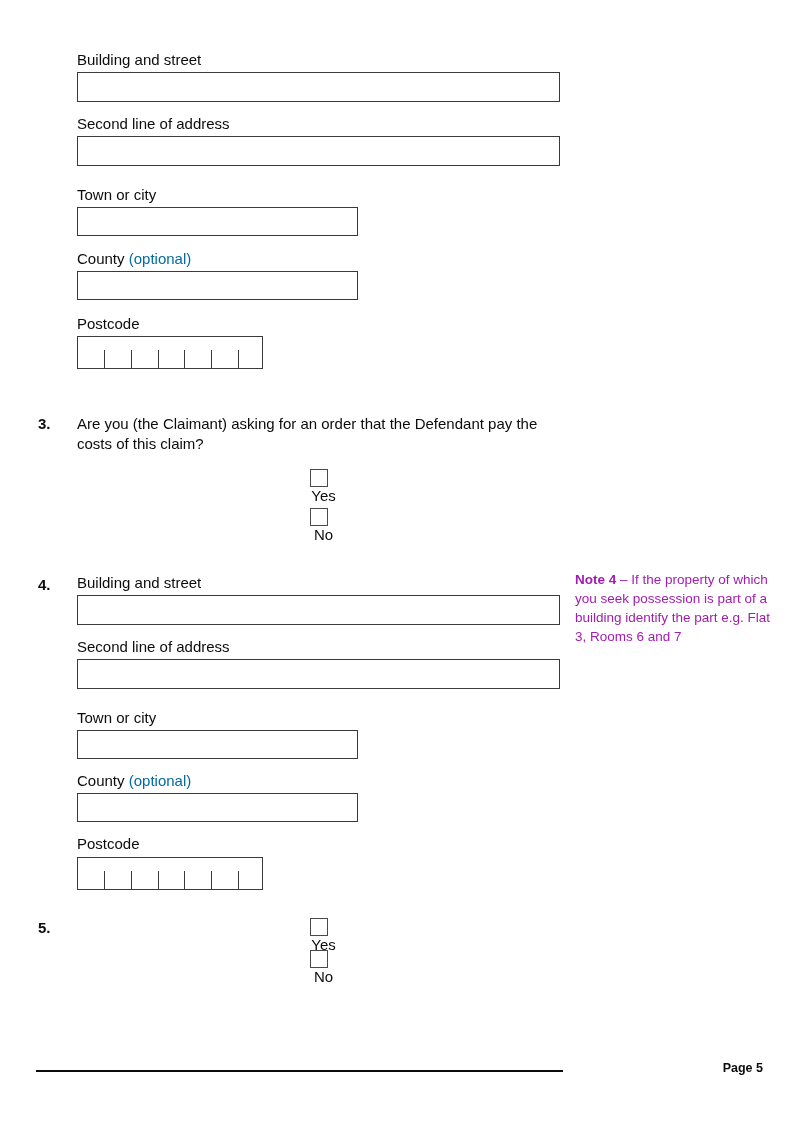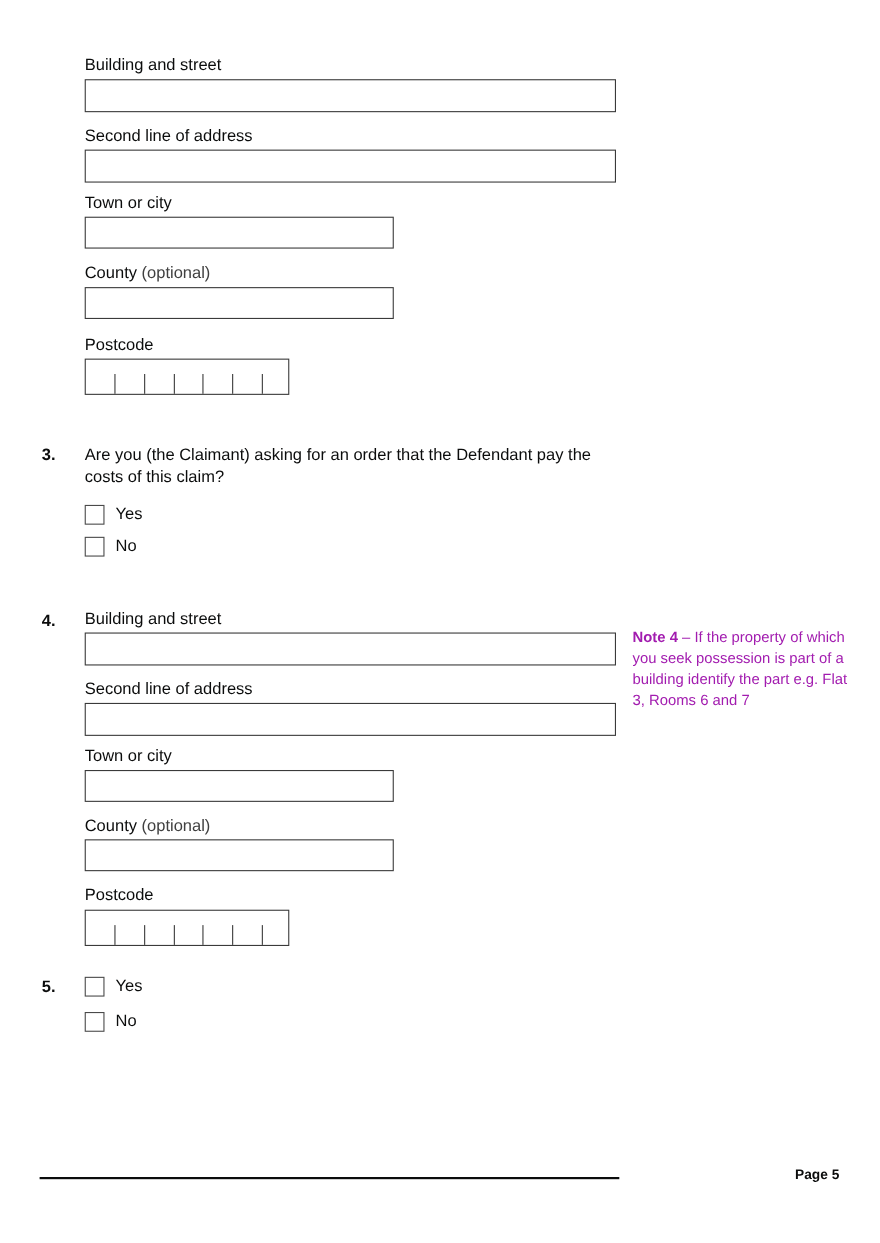--- a/index.html
+++ b/index.html
@@ -15,21 +15,21 @@
   }
   .content {
     position:absolute; left:77px; top:38px; width:483px;
   }
   .section-heading {
     font-weight:700; font-size:15.5px; line-height:16px;
   }
   .field-label {
     font-size:15px; line-height:16px; color:#0b0c0c;
   }
-  .optional { color:#404040; }
+  .optional { color:#0369a1; }
   .txt-input {
     display:block;
     border:1px solid #3a3a3a;
     background:#fff;
     font-family:inherit; font-size:15px; color:#0b0c0c;
     padding:0 6px;
     border-radius:0;
     outline:none;
   }
   .txt-input.wide  { width:483px; height:30px; }
@@ -42,21 +42,21 @@
   }
   .postcode-box .tick {
     position:absolute; bottom:0; width:1px; height:18px; background:#3a3a3a;
   }
   .question { position:relative; }
   .q-number {
     position:absolute; left:-39px; top:0;
     font-weight:700; font-size:15px; line-height:20px;
   }
   .q-text { font-size:15px; line-height:20px; }
-  .option-row { display:flex; align-items:center; height:18px; }
+  .option-row { display:flex; align-items:center; height:18px;flex-direction:column; }
   .checkbox {
     width:18px; height:18px;
     border:1px solid #4a4a4a;
     background:#fff;
     flex:0 0 auto;
   }
   .option-label { margin-left:10px; font-size:15px; line-height:18px; }
   .note-panel {
     position:absolute; left:575px; top:570px; width:196px;
     font-size:13.5px; line-height:19px; color:#a21caf;
@@ -66,21 +66,21 @@
     position:absolute; left:36px; top:1070px;
     width:527px; height:2px; background:#0b0c0c;
   }
   .page-number {
     position:absolute; right:37px; top:1061px;
     font-weight:700; font-size:12.5px;
   }
   
   .mt4  { margin-top:4px; }
   .mt5  { margin-top:5px; }
-  .mt13 { margin-top:11px; }
+  .mt13 { margin-top:21px; }
   .mt14 { margin-top:14px; }
   .mt15 { margin-top:15px; }
   .mt16 { margin-top:16px; }
   .mt19 { margin-top:19px; }
   .mt28 { margin-top:28px; }
   .mt45 { margin-top:45px; }
   .mt49 { margin-top:49px; }
 </style>
 </head>
 <body>

